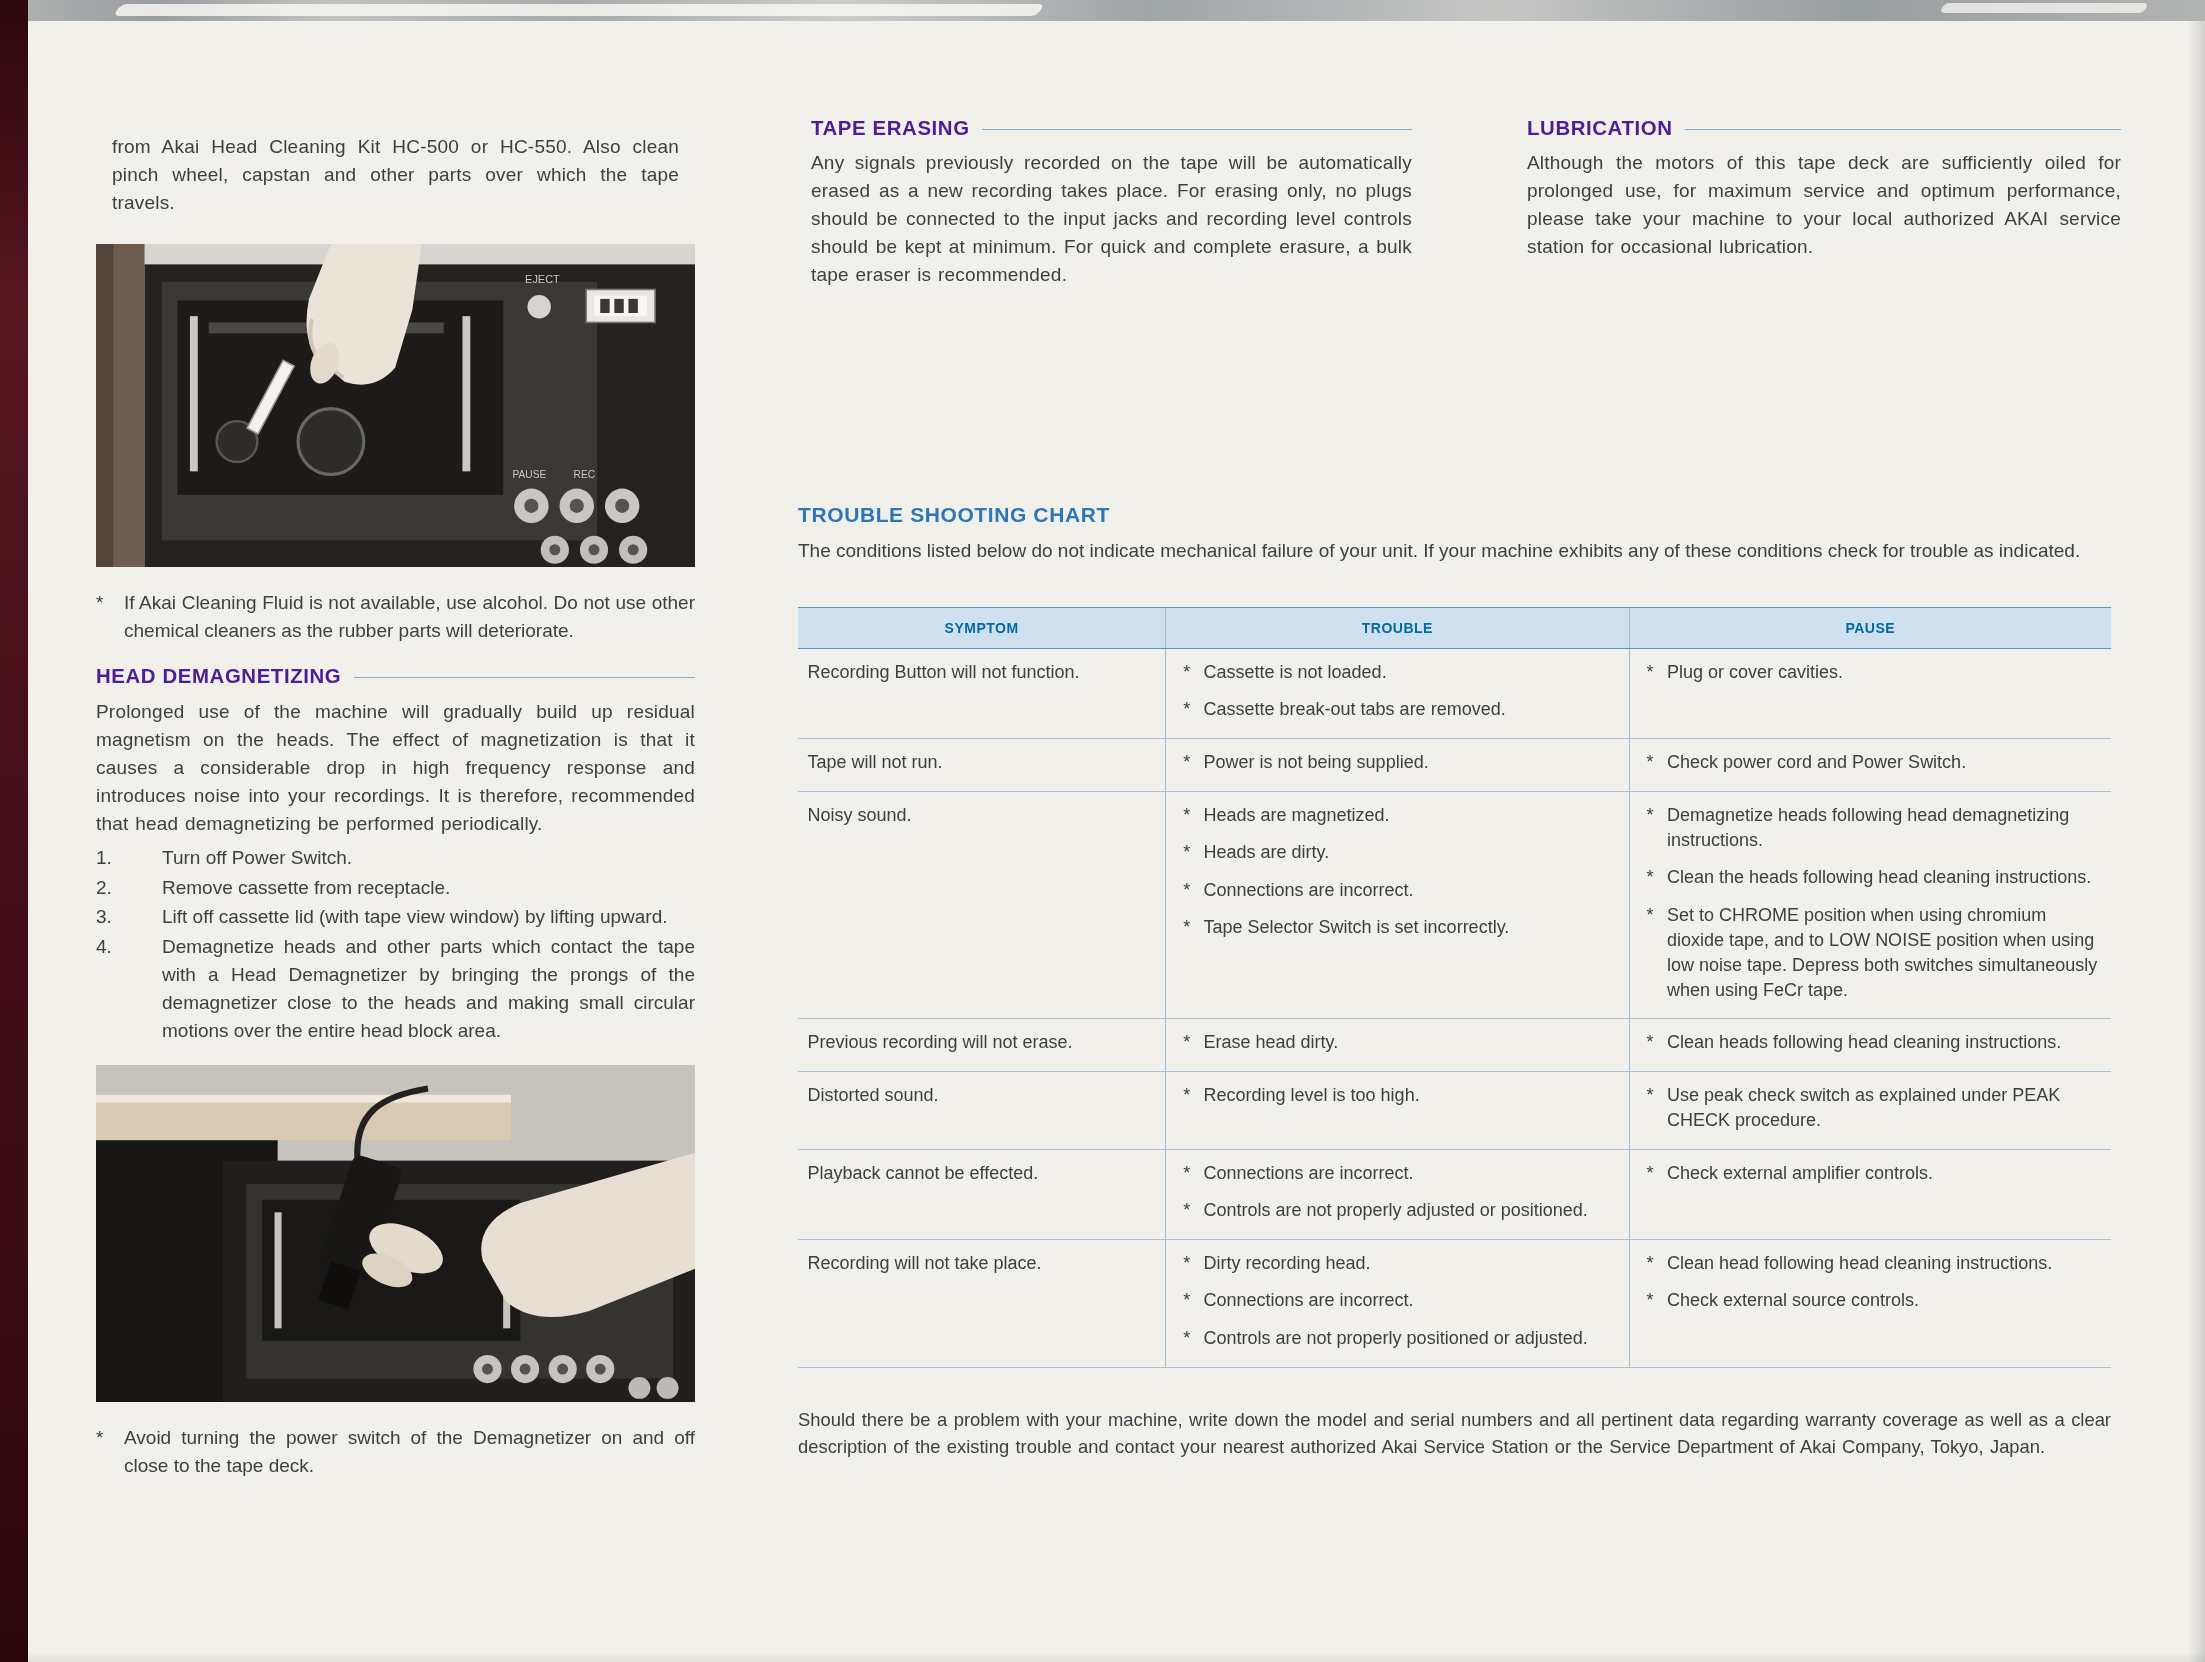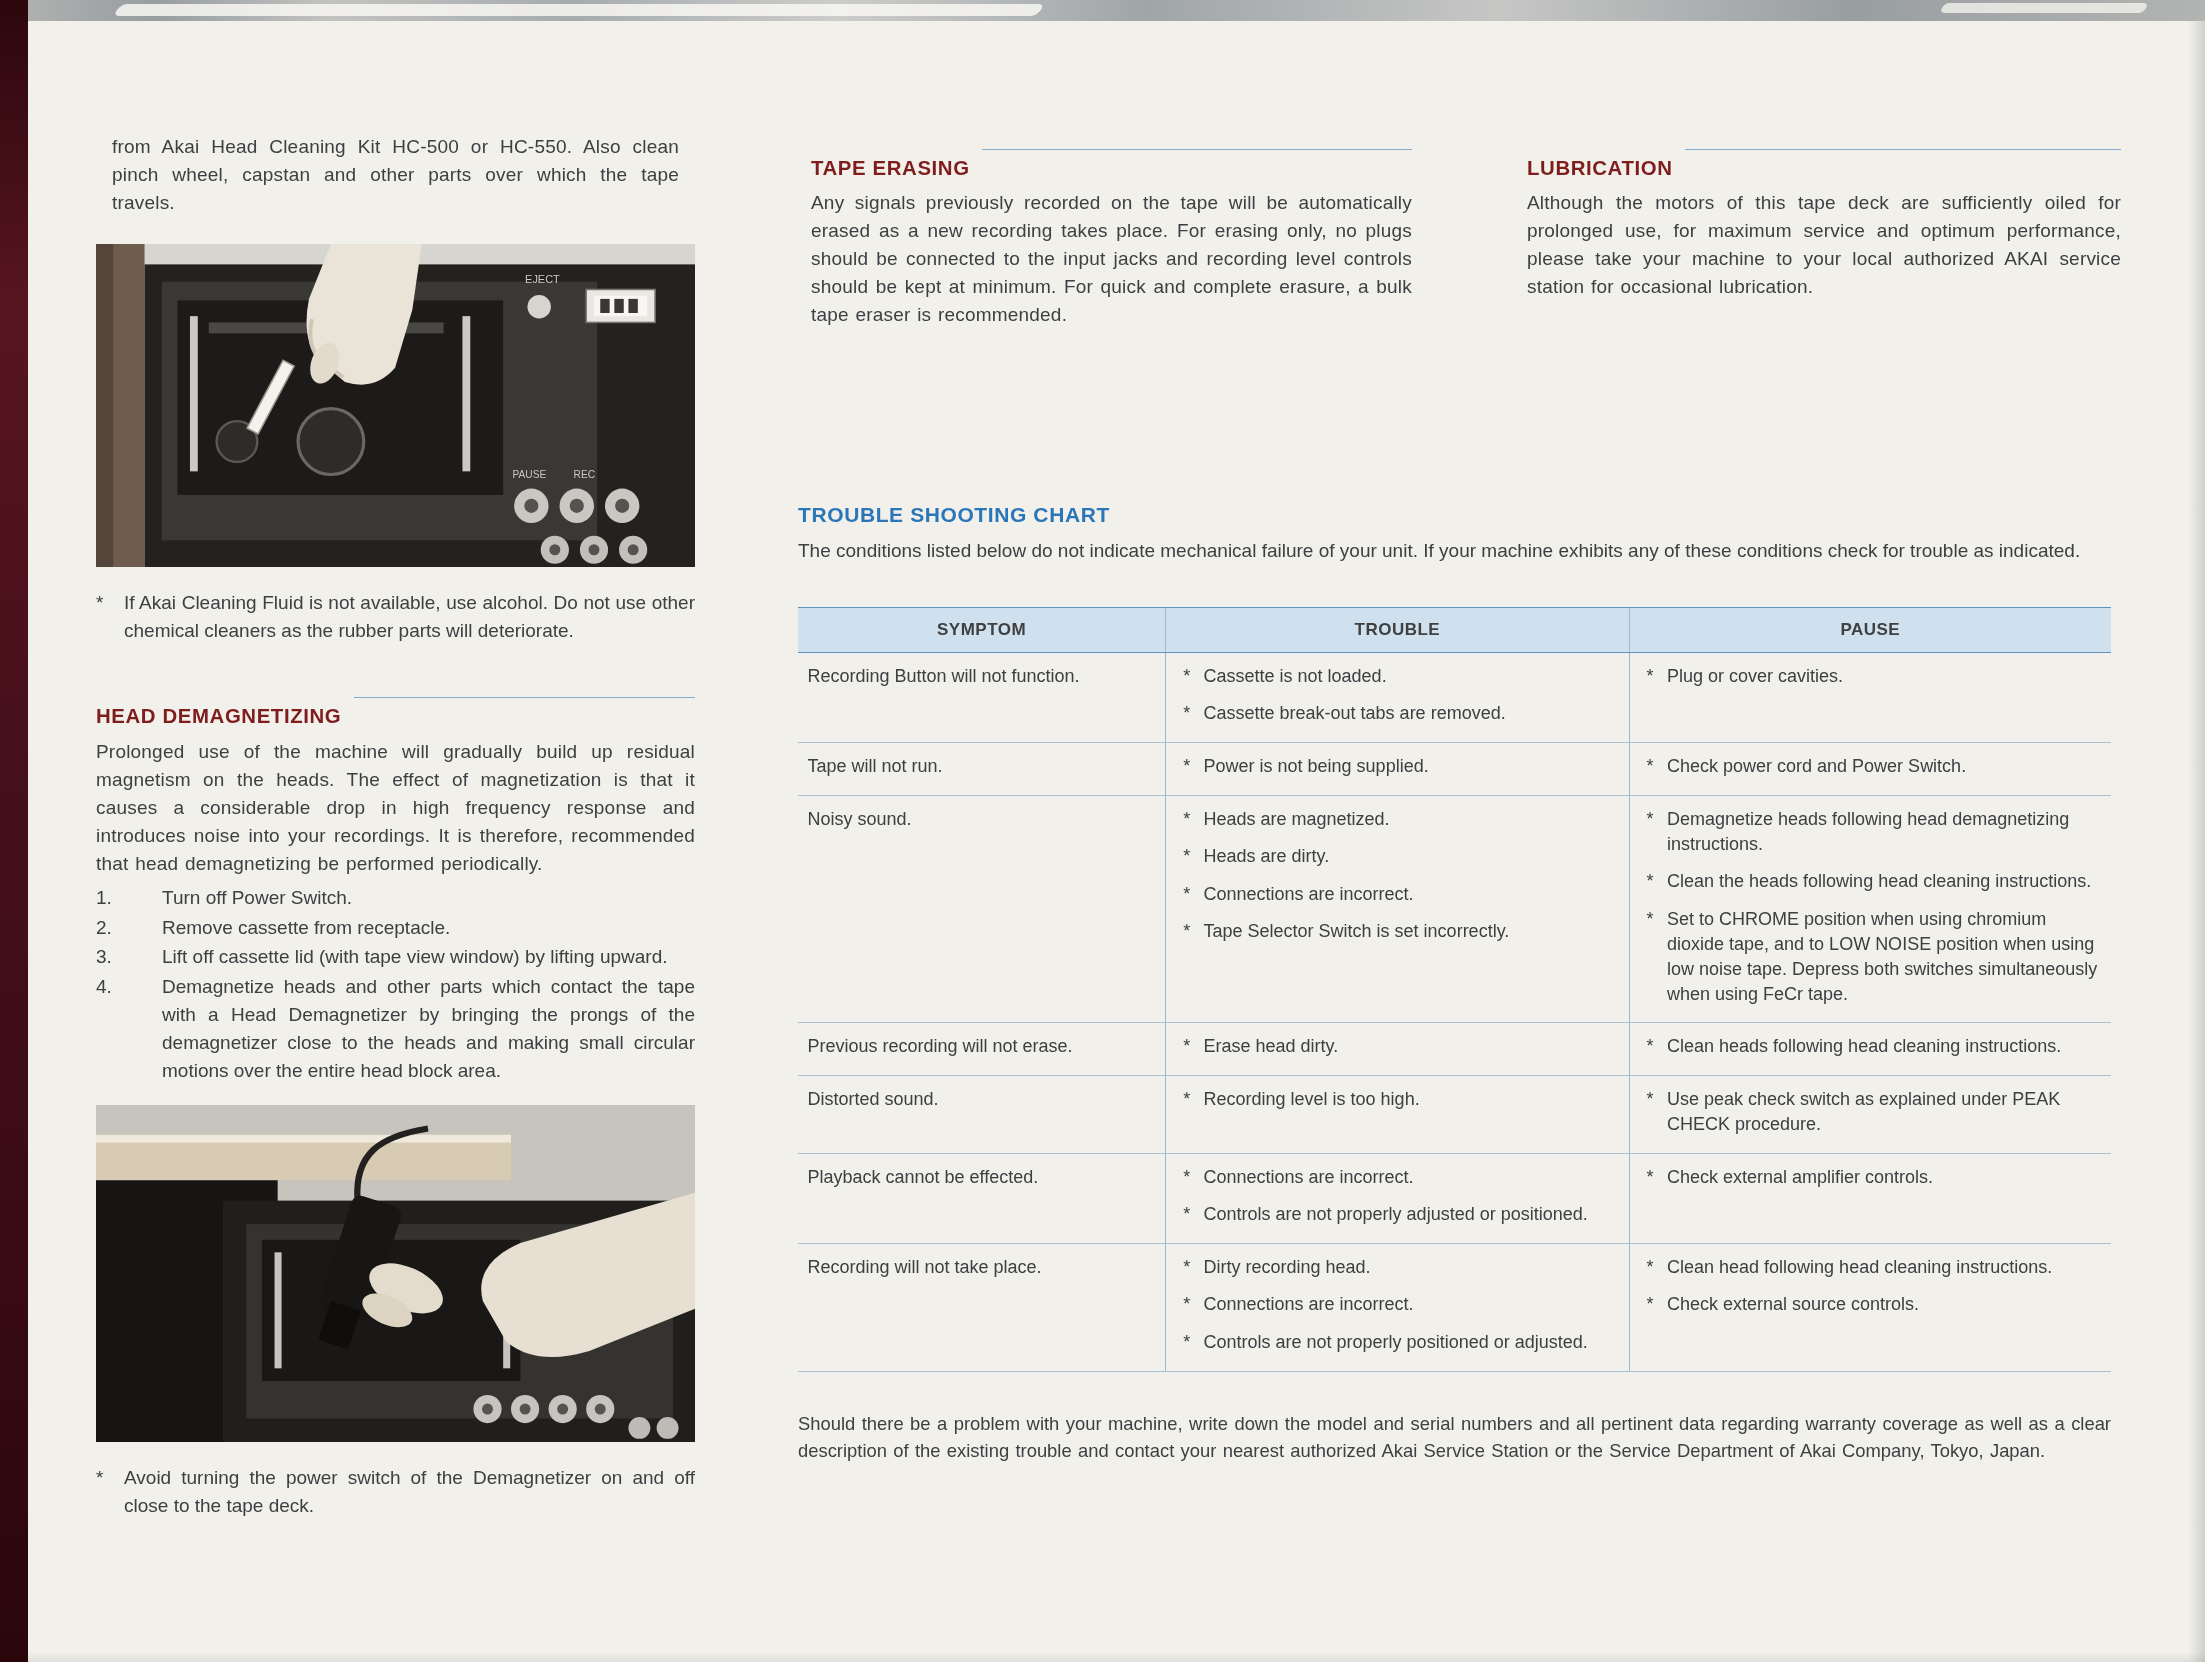--- a/index.html
+++ b/index.html
@@ -20,21 +20,21 @@
   .edge-left{position:absolute;top:0;left:0;width:28px;height:100%;z-index:7;
     background:linear-gradient(180deg,#2c070c 0%,#571520 18%,#47101a 45%,#3a0b13 75%,#2a060b 100%);}
   .edge-right{position:absolute;top:0;right:0;width:17px;height:100%;z-index:4;
     background:linear-gradient(to left, rgba(60,60,60,.18), rgba(60,60,60,0));}
   .edge-bottom{position:absolute;left:0;right:0;bottom:0;height:11px;z-index:4;
     background:linear-gradient(to top, rgba(80,80,75,.12), rgba(80,80,75,0));}
 
   
   .par{font-size:19px;line-height:28px;text-align:justify;letter-spacing:0.2px;word-spacing:1.2px;}
   .heading-row{display:flex;align-items:center;}
-  .heading{font-size:20.4px;font-weight:bold;color:#7f1d1d;letter-spacing:0.6px;white-space:nowrap;margin-top:40px;}
+  .heading{font-size:20.4px;font-weight:bold;color:#4c1d95;letter-spacing:0.6px;white-space:nowrap;}
   .h-rule{flex:1;height:1.6px;background:#85accf;margin-left:12.5px;position:relative;top:0.8px;}
 
   
   .col-left{position:absolute;left:96px;top:117px;width:599px;}
   .col-mid-top{position:absolute;left:811px;top:117px;width:601px;}
   .col-right-top{position:absolute;left:1527px;top:117px;width:594px;}
   .section-trouble{position:absolute;left:798px;top:503px;width:1313px;}
 
   .photo{width:100%;display:block;margin-top:27px;}
   .photo svg{display:block;width:100%;}
@@ -49,21 +49,21 @@
   .step-text{flex:1;font-size:19px;line-height:28px;text-align:justify;margin-left:32px;}
 
   .section-body{margin-top:9.4px;}
   .section-head{margin-top:20.4px;}
 
   
   .ts-title{font-size:21px;font-weight:bold;color:#2b76b8;letter-spacing:0.6px;}
   .ts-intro{margin-top:9.4px;font-size:19px;line-height:30px;text-align:justify;}
   table.ts{width:100%;border-collapse:collapse;table-layout:fixed;margin-top:41px;}
   table.ts th{
-    background:#cfe0ee;font-size:17px;font-weight:bold;color:#404040;letter-spacing:0.5px;
+    background:#cfe0ee;font-size:14px;font-weight:bold;color:#0369a1;letter-spacing:0.5px;
     padding:11.7px 7.8px;text-align:center;
     border-top:1.6px solid #5d92c2;border-bottom:1.6px solid #5d92c2;
   }
   table.ts th + th, table.ts td + td{border-left:1.6px solid #9db8d3;}
   table.ts td{
     vertical-align:top;font-size:18px;line-height:25px;color:#3c4043;
     border-bottom:1.6px solid #a8bfd6;
   }
   td.td-symptom{padding:11px 11px 15.7px 9.4px;}
   td.td-trouble{padding:11px 12.5px 15.7px 17px;}

